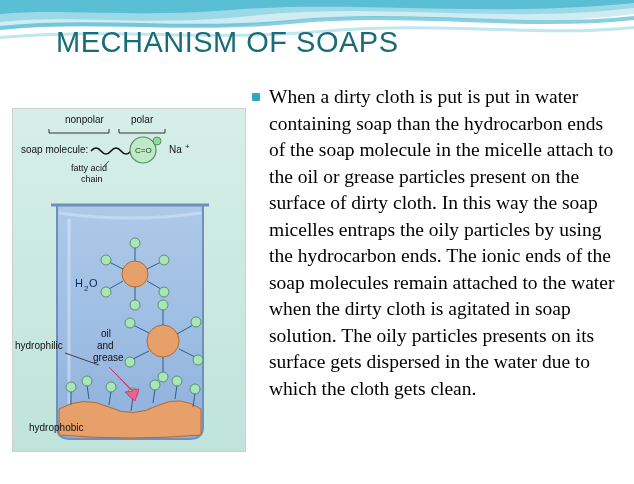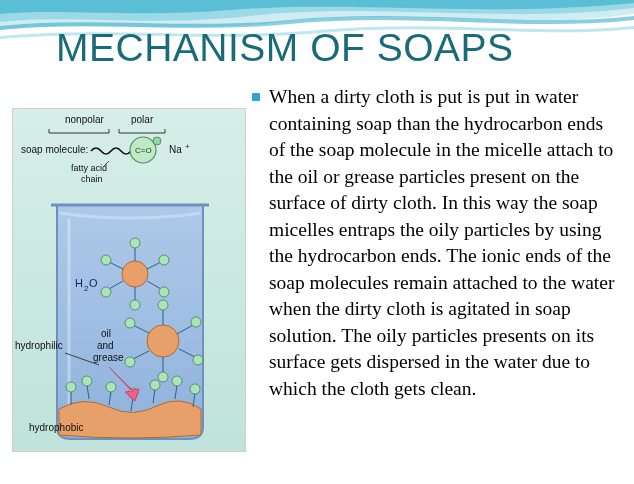--- a/index.html
+++ b/index.html
@@ -31,21 +31,21 @@
   }
   .top-band svg {
     display: block;
   }
   
   .title {
     position: absolute;
     top: 26px;
     left: 56px;
     font-family: "Liberation Sans", sans-serif;
-    font-size: 39px;
+    font-size: 29px;
     font-weight: 400;
     letter-spacing: 0.5px;
     color: #1a6b78;
     white-space: nowrap;
   }
   
   .figure {
     position: absolute;
     top: 108px;
     left: 12px;

